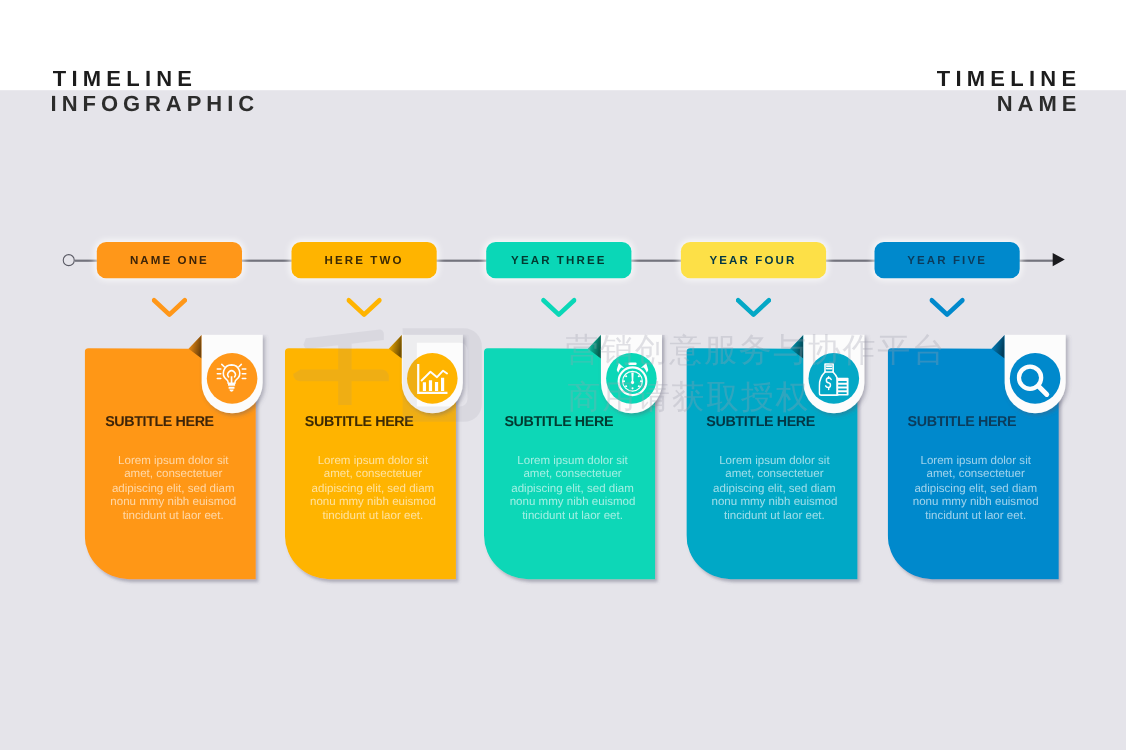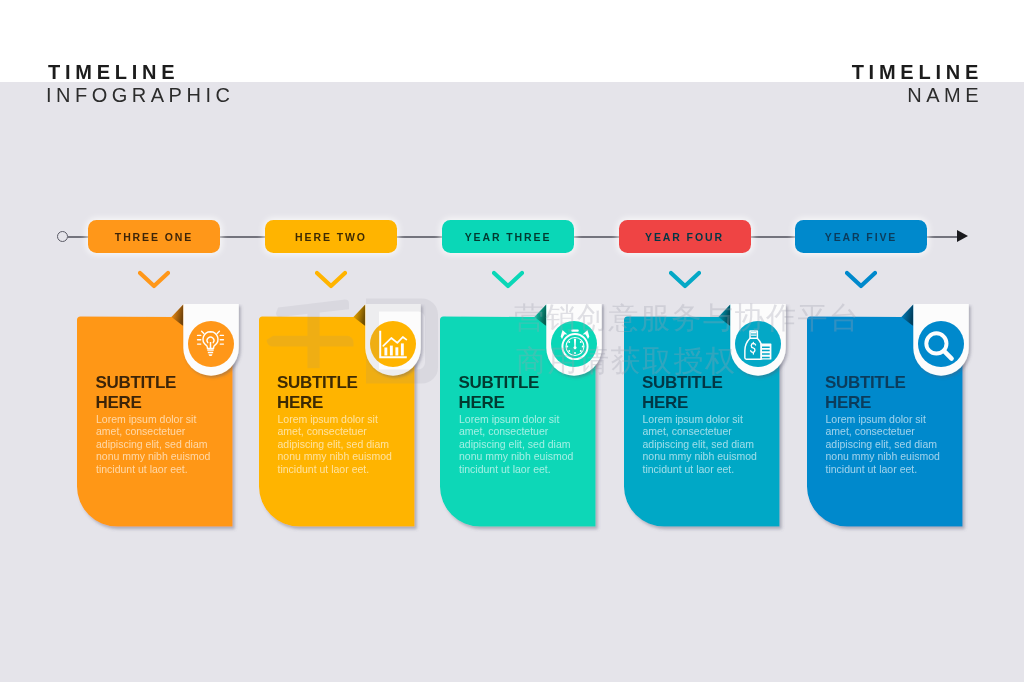--- a/index.html
+++ b/index.html
@@ -5,45 +5,45 @@
 <style>
   html,body{margin:0;padding:0;}
   body{width:1024px;height:682px;overflow:hidden;background:#e5e4ea;
        font-family:"Liberation Sans", sans-serif;-webkit-font-smoothing:antialiased;}
   #stage{position:relative;width:1024px;height:682px;}
 
   
   .header{position:absolute;left:0;top:0;width:1024px;height:82px;background:#fff;}
   .ttl{position:absolute;white-space:nowrap;color:#1c1c1c;font-size:20px;line-height:20px;margin-top:41px;}
   .ttl.bold{font-weight:bold;letter-spacing:4.75px;}
-  .ttl.thin{font-weight:400;letter-spacing:4.5px;color:#2c2c2c;text-align:center;}
+  .ttl.thin{font-weight:700;letter-spacing:4.5px;color:#2c2c2c;text-align:center;}
 
   
   .rail{position:absolute;left:68px;top:235.6px;width:890px;height:2.1px;background:#73737d;}
   .startdot{position:absolute;left:56.8px;top:230.5px;width:9px;height:9px;border:1.75px solid #5b5b66;
             border-radius:50%;background:#e5e4ea;box-sizing:content-box;}
   .arrowhead{position:absolute;left:957px;top:229.8px;width:0;height:0;
              border-top:6.6px solid transparent;border-bottom:6.6px solid transparent;border-left:11.2px solid #1a1a1e;}
 
   
   .pill{position:absolute;top:220px;width:132px;height:33px;border-radius:8.5px;
         box-shadow:0 0 6px 2px rgba(255,255,255,0.72);
         display:flex;align-items:center;justify-content:center;
         font-size:10.5px;font-weight:bold;letter-spacing:1.9px;color:#3f2b10;}
 
   
   .chev{position:absolute;top:270px;}
 
   
   .card{position:absolute;top:304px;width:175px;height:235px;}
   .cardsvg{position:absolute;left:0;top:0;}
-  .subtitle{position:absolute;left:18.6px;top:69.4px;font-size:17px;font-weight:bold;
+  .subtitle{position:absolute;left:18.6px;top:69.4px;font-size:13px;font-weight:bold;
             line-height:19.3px;letter-spacing:-0.35px;width:112px;}
   .body{position:absolute;left:19px;top:109px;font-size:10.5px;line-height:12.4px;width:123px;
-        color:rgba(255,255,255,0.62);}
+        color:rgba(255,255,255,0.62);text-align:center;}
 
   
   .badge{position:absolute;width:55.5px;height:71.7px;top:0px;left:106.3px;}
   .badgecirc{position:absolute;left:4.75px;top:17.3px;width:46px;height:46px;border-radius:50%;
              display:flex;align-items:center;justify-content:center;}
   .badgecirc svg{display:block;position:relative;}
 
   
   .wm{position:absolute;left:0;top:0;width:836px;height:682px;pointer-events:none;}
   .wmtext{font-family:"DejaVu Sans", sans-serif;font-size:30px;fill:#a0a0ae;opacity:0.30;letter-spacing:1.5px;}
@@ -57,21 +57,21 @@
   <div class="ttl thin" style="left:46px;top:44px">INFOGRAPHIC</div>
   <div class="ttl bold" style="right:41px;top:21px">TIMELINE</div>
   <div class="ttl thin" style="right:41px;top:44px">NAME</div>
 
   <div class="rail"></div>
   <div class="startdot"></div>
   <div class="arrowhead"></div>
 
   <div id="steps">
       <div class="pill" style="left:88px;background:#ff9719;color:#3d2408">
-        <span>THREE ONE</span>
+        <span>NAME ONE</span>
       </div>
       <div class="chev" style="left:138px"><svg width="32" height="20" viewBox="0 0 32 20">
           <path d="M2 3 L16 16 L30 3" fill="none" stroke="#ff9719" stroke-width="4.2" stroke-linecap="round" stroke-linejoin="round"></path>
         </svg></div>
       <div class="card" style="left:77px">
         <svg class="cardsvg" width="175" height="235" viewBox="0 0 175 235">
           <defs>
             <filter id="cs0" x="-30%" y="-30%" width="170%" height="170%">
               <feDropShadow dx="2.2" dy="2.6" stdDeviation="1.6" flood-color="#5f5f74" flood-opacity="0.42"></feDropShadow>
             </filter>
@@ -186,21 +186,21 @@
                 <circle cx="7.0" cy="18.0" r="0.95"></circle>
                 <circle cx="8.9" cy="13.6" r="0.95"></circle>
               </g>
               <path d="M11.9 1.55 h5.2 a1.1 1.1 0 0 1 0 2.2 h-5.2 a1.1 1.1 0 0 1 0 -2.2 z" fill="#fdfdfd"></path>
               <path d="M0.6 8.2 L2.4 2.0 L7.2 6.25 L4.55 6.0 A15 15 0 0 0 1.9 10.6 z" fill="#fdfdfd"></path>
               <path d="M28.4 8.2 L26.6 2.0 L21.8 6.25 L24.45 6.0 A15 15 0 0 1 27.1 10.6 z" fill="#fdfdfd"></path>
             </svg>
           </div>
         </div>
       </div>
-      <div class="pill" style="left:618.5px;background:#ef4444;color:#023745">
+      <div class="pill" style="left:618.5px;background:#fde047;color:#023745">
         <span>YEAR FOUR</span>
       </div>
       <div class="chev" style="left:668.5px"><svg width="32" height="20" viewBox="0 0 32 20">
           <path d="M2 3 L16 16 L30 3" fill="none" stroke="#04a8c6" stroke-width="4.2" stroke-linecap="round" stroke-linejoin="round"></path>
         </svg></div>
       <div class="card" style="left:623.5px">
         <svg class="cardsvg" width="175" height="235" viewBox="0 0 175 235">
           <defs>
             <filter id="cs3" x="-30%" y="-30%" width="170%" height="170%">
               <feDropShadow dx="2.2" dy="2.6" stdDeviation="1.6" flood-color="#5f5f74" flood-opacity="0.42"></feDropShadow>

